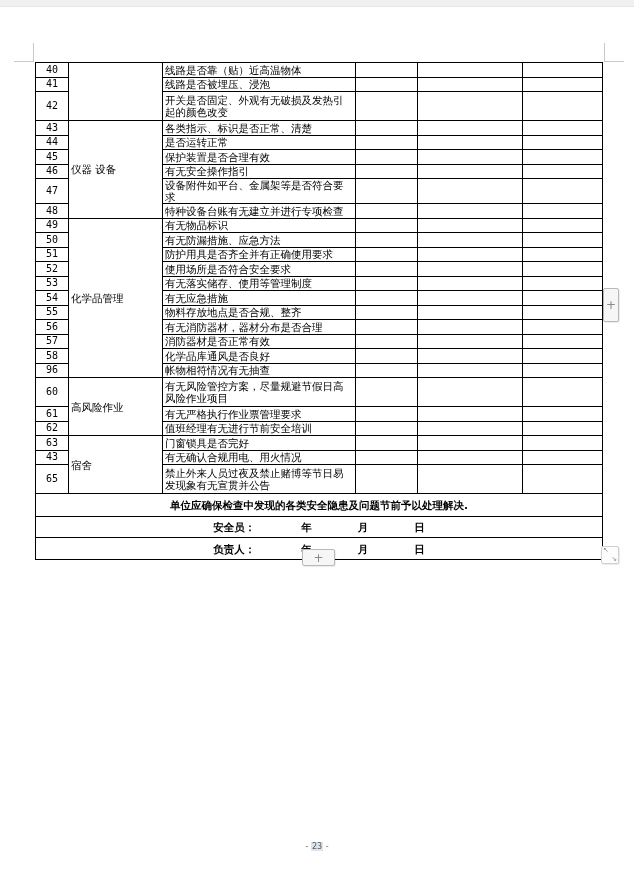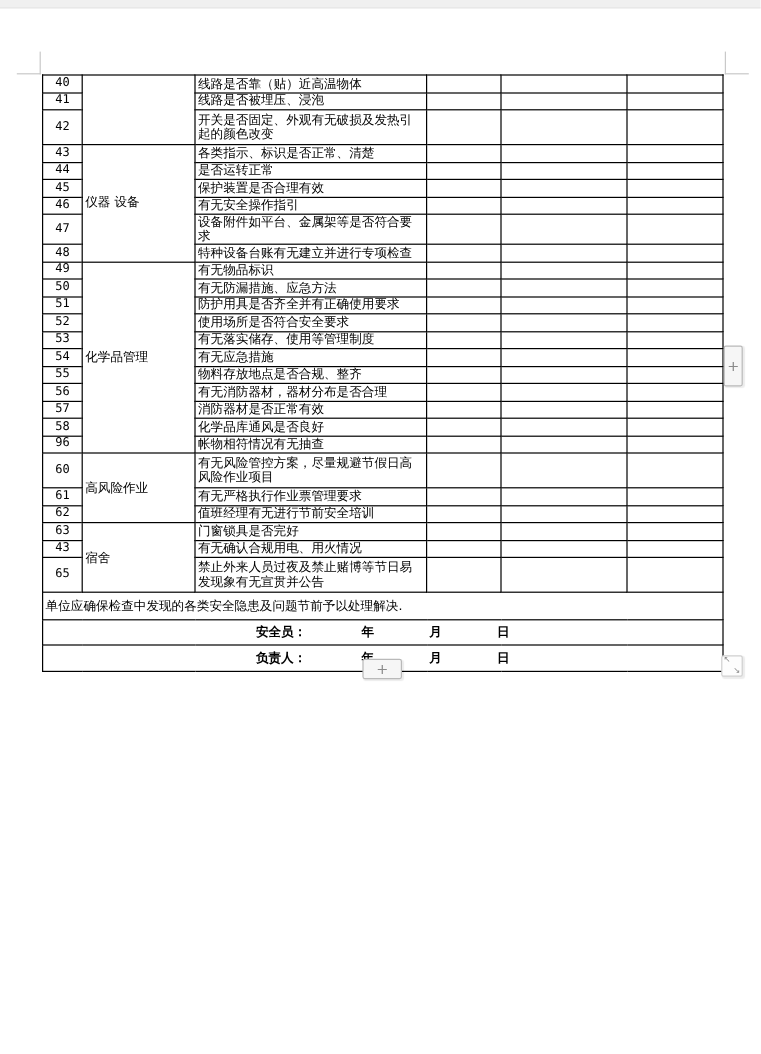--- a/index.html
+++ b/index.html
@@ -17,21 +17,21 @@
               font-size:10.5px;line-height:12px;}
   table.sheet td{border:1px solid #000;padding:0 2px;overflow:hidden;}
   td.num{text-align:center;font-size:10px;font-family:"DejaVu Sans Mono",monospace;margin-top:48px;}
   td.cat{text-align:left;}
   td.item{text-align:left;}
   tr.s{height:14.5px;}
   tr.d{height:29px;}
   tr.note-row{height:23px;}
   tr.sig-row1{height:21px;}
   tr.sig-row2{height:22px;}
-  td.note{font-weight:normal;font-size:10.5px;}
+  td.note{text-align:center;font-weight:bold;font-size:10.5px;}
   td.sig{font-weight:bold;}
   .sig-line{display:flex;justify-content:center;gap:46px;}
 
   
   .ctl{position:absolute;display:flex;align-items:center;justify-content:center;
        background:#f6f6f6;border:1px solid #b9b9b9;border-radius:2px;color:#8a8a8a;
        box-shadow:1px 1px 1px rgba(0,0,0,0.08);font-size:12px;line-height:1;cursor:pointer;}
   .add-row-btn{left:302px;top:549px;width:31px;height:15px;}
   .add-col-btn{left:603px;top:288px;width:14px;height:32px;}
   .resize-handle{left:601px;top:546px;width:16px;height:16px;background:#fdfdfd;
@@ -286,14 +286,15 @@
     <span>+</span>
   </div>
   <div class="ctl add-col-btn">
     <span>+</span>
   </div>
   <div class="ctl resize-handle">
     <span class="nw">↖</span>
     <span class="se">↘</span>
   </div>
 
+  <div class="page-number"><span>- </span><span class="shaded">23</span><span> -</span></div>
 
 </div>
 
 </body></html>

